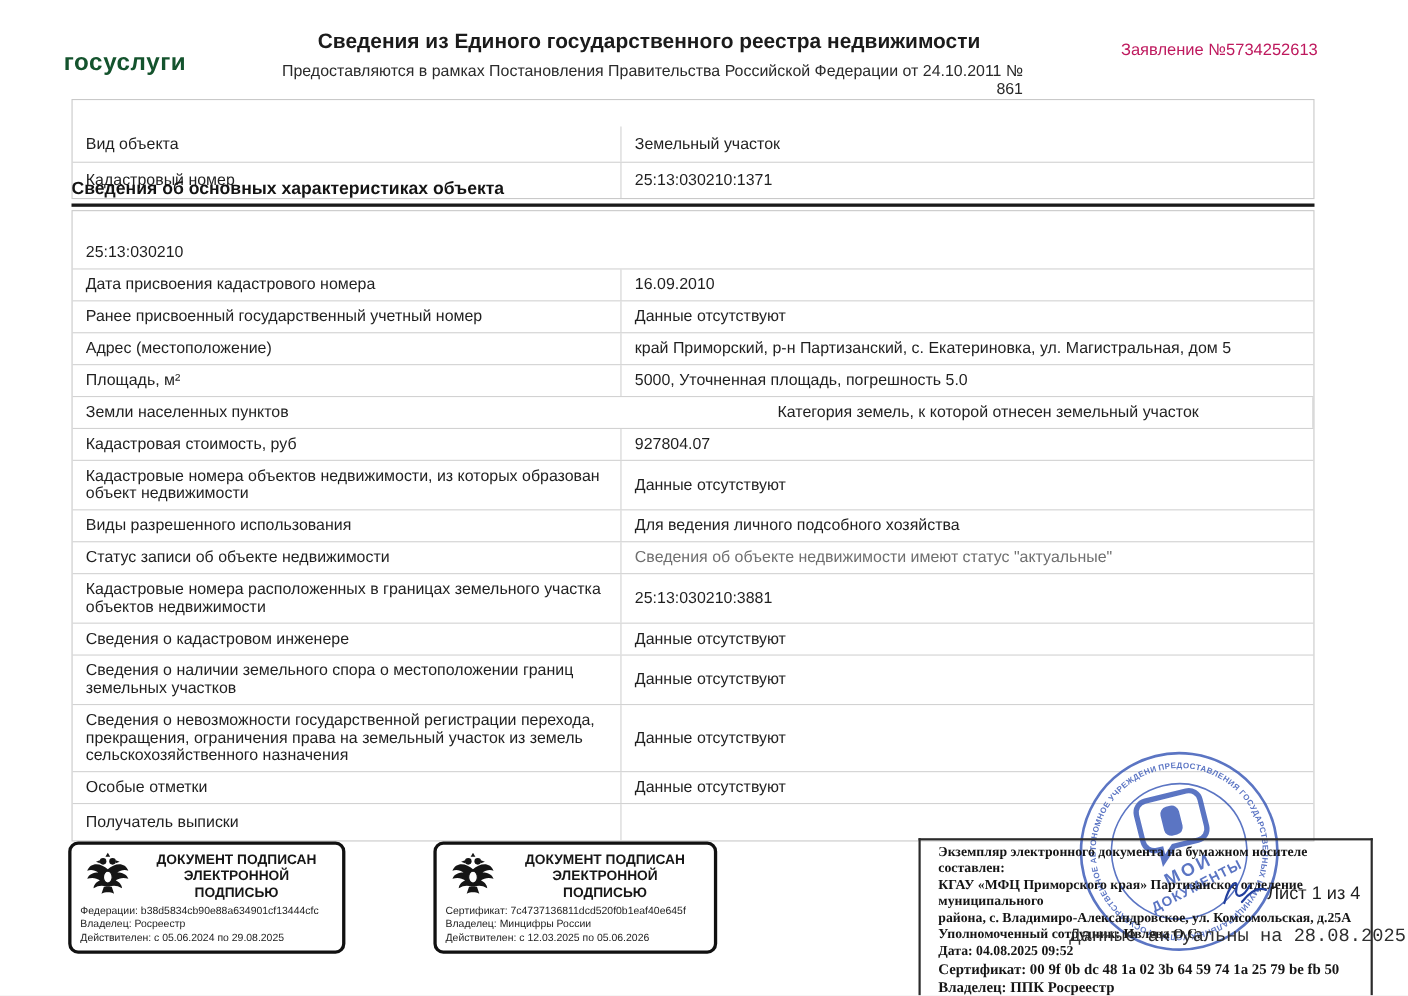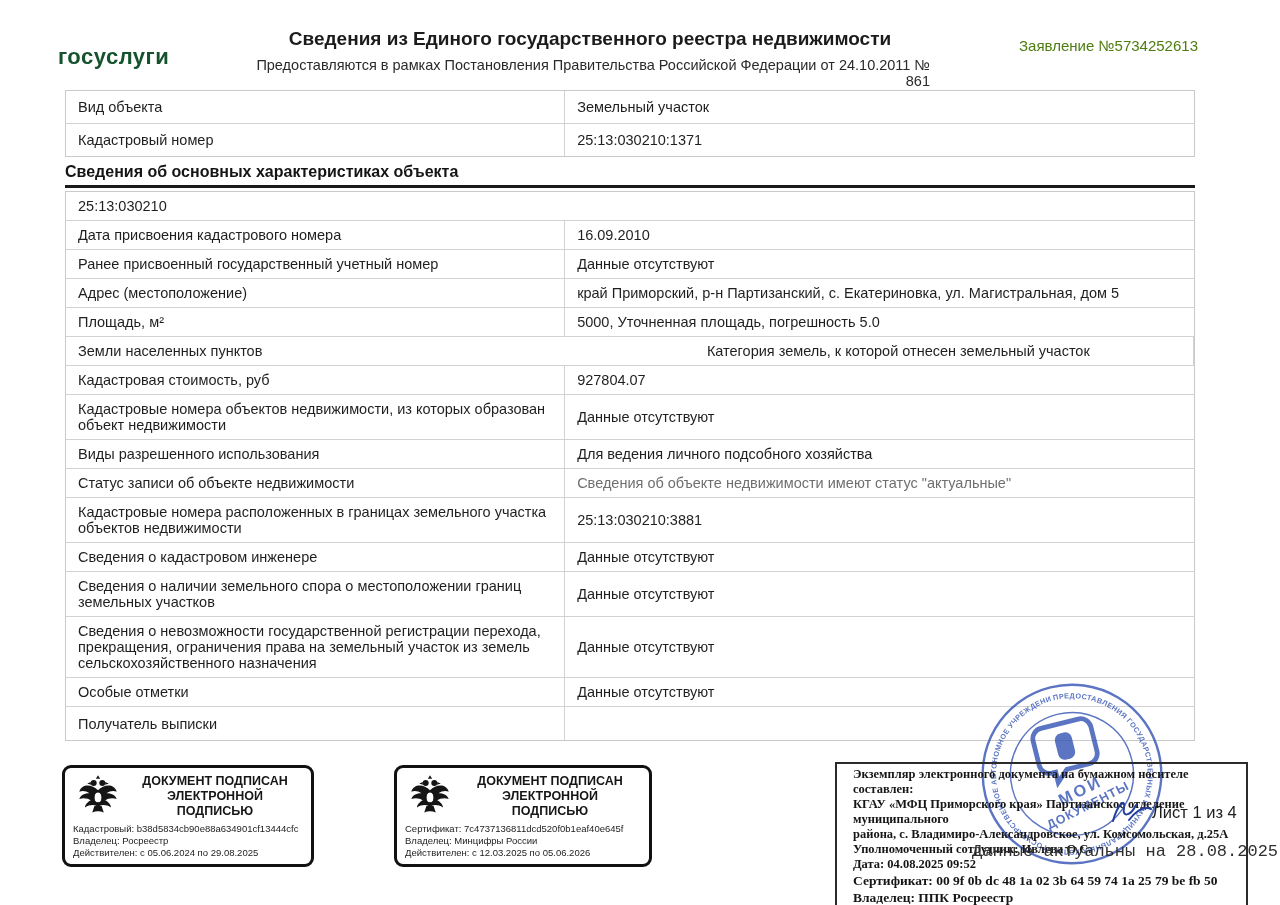--- a/index.html
+++ b/index.html
@@ -7,26 +7,26 @@
   .page { position:relative; width:1280px; height:905px; background:#ffffff;
           overflow:hidden; color:#1f1f1f; margin:0 auto; }
 
   
   .logo { position:absolute; left:58px; top:44px; font-size:22px; font-weight:bold;
           letter-spacing:0.5px; color:#14532d; }
   .doc-title { position:absolute; left:250px; top:28px; width:680px; text-align:center;
           font-size:19px; font-weight:bold; color:#1b1b1b; }
   .doc-subtitle { position:absolute; left:250px; top:57px; width:680px; text-align:right;
           font-size:14.5px; color:#2a2a2a; }
-  .application-no { position:absolute; right:82px; top:37px; font-size:15px; color:#4d7c0f; }
+  .application-no { position:absolute; right:82px; top:37px; font-size:15px; color:#be185d; }
 
   
   .kv-table { position:absolute; left:65px; width:1130px; border:1px solid #c9c9c9; }
   .kv-row { display:flex; border-top:1px solid #d2d2d2; }
-  .kv-row:first-child { border-top:none; }
+  .kv-row:first-child { border-top:none;margin-top:24px; }
   .kv-cell { padding:6px 12px; font-size:14.5px; line-height:16px;
              display:flex; align-items:center; }
   .kv-label { width:500px; border-right:1px solid #d2d2d2; }
   .kv-value { width:630px; }
   .muted { color:#6f6f6f; }
   #object-table { top:90px; }
   #object-table .kv-cell { padding:8px 12px; }
   .section-title { position:absolute; left:65px; top:163px; width:1130px;
           font-size:16px; font-weight:bold; color:#141414;
           border-bottom:3px solid #1a1a1a; padding-bottom:4px; }
@@ -162,21 +162,21 @@
         </g>
         <ellipse cx="32" cy="34" rx="5.5" ry="7.5" fill="#ffffff" stroke="#151515" stroke-width="1.5"></ellipse>
       </svg>
       <div class="esign-title">
         <div>ДОКУМЕНТ ПОДПИСАН</div>
         <div>ЭЛЕКТРОННОЙ</div>
         <div>ПОДПИСЬЮ</div>
       </div>
     </div>
     <div class="esign-meta">
-      <div>Кадастровый: b38d5834cb90e88a634901cf13444cfc</div>
+      <div>Федерации: b38d5834cb90e88a634901cf13444cfc</div>
       <div>Владелец: Росреестр</div>
       <div>Действителен: с 05.06.2024 по 29.08.2025</div>
     </div>
   </div>
 
   <div class="esign-box" id="esign-2">
     <div class="esign-top">
       <svg class="esign-eagle" viewBox="0 0 64 64">
         <g fill="#151515">
           <path d="M6,26 C10,14 24,16 32,24 C40,16 54,14 58,26 C54,24 48,25 44,28 C50,28 56,30 58,36 C52,34 46,35 42,38 C46,40 50,44 50,48 C44,44 38,44 34,46 L30,46 C26,44 20,44 14,48 C14,44 18,40 22,38 C18,35 12,34 6,36 C8,30 14,28 20,28 C16,25 10,24 6,26 Z"></path>

